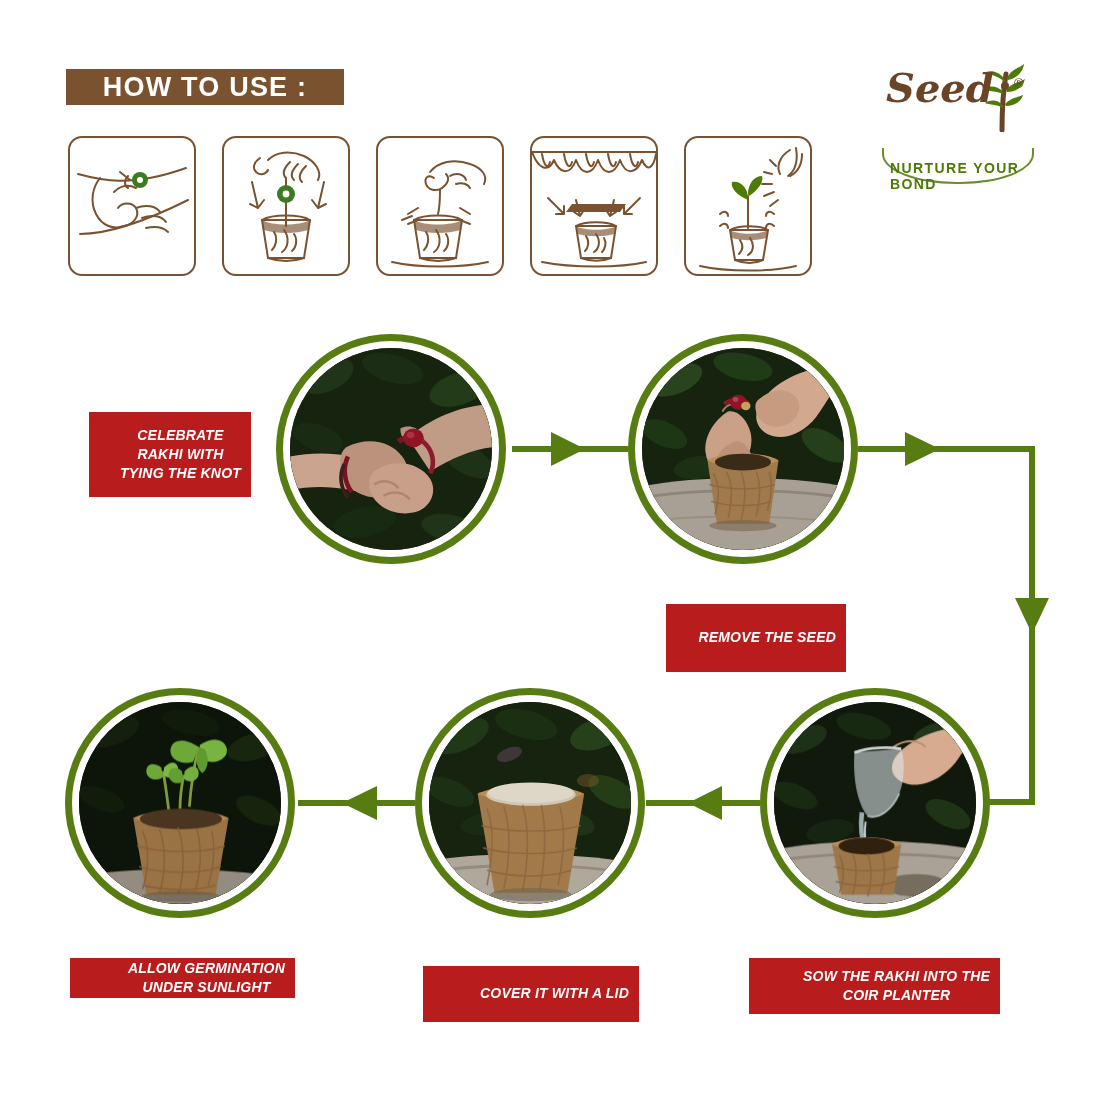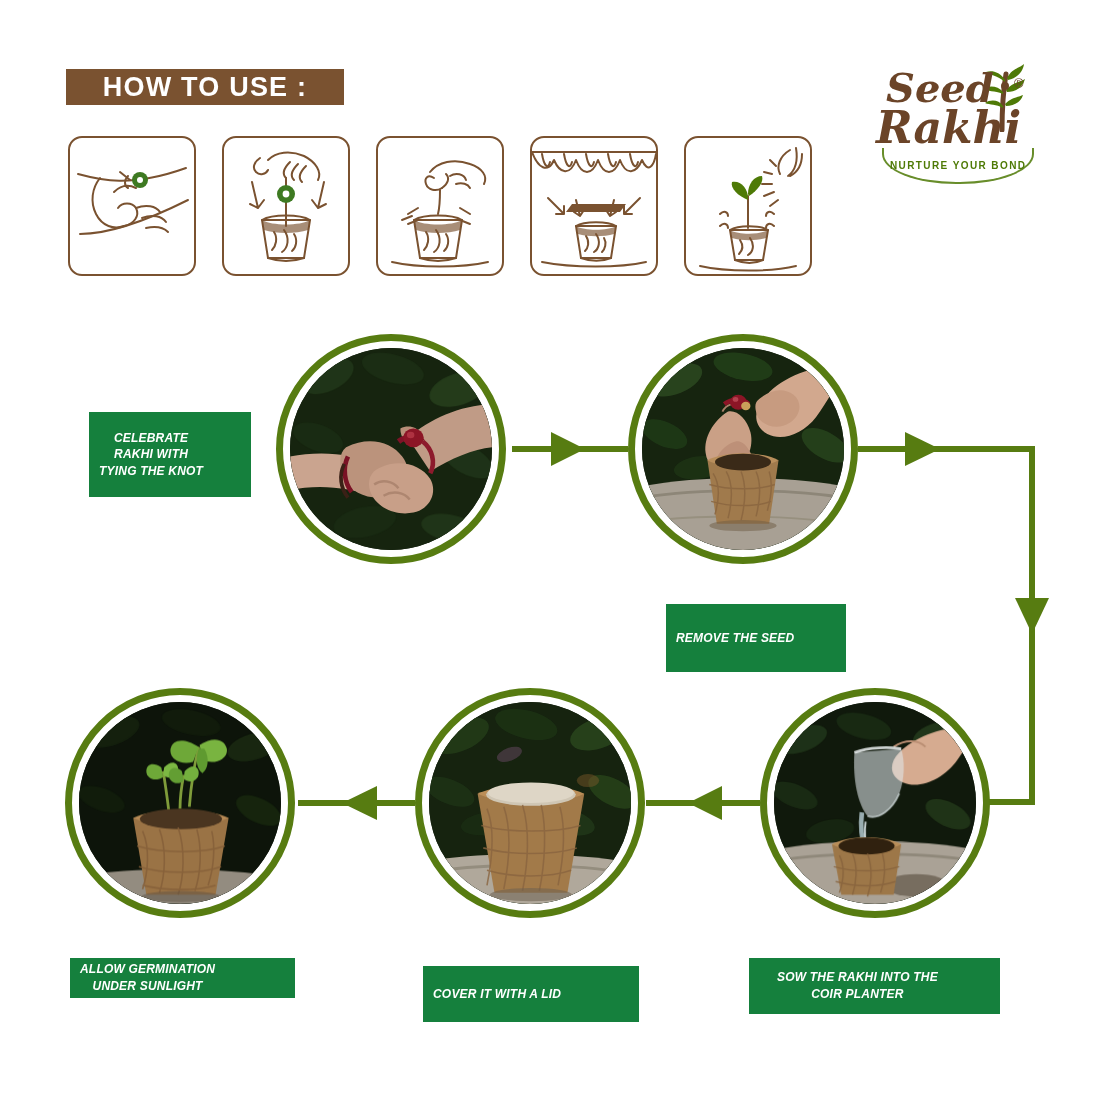--- a/index.html
+++ b/index.html
@@ -55,21 +55,21 @@
   #logo-reg {
     position: absolute;
     left: 138px; top: 24px;
     font-size: 13px;
     color: #6b4428;
   }
   #logo-tagline {
     position: absolute;
     left: 14px;
     top: 108px;
-    font-size: 10px;
+    font-size: 14px;
     letter-spacing: 1.4px;
     color: #4e7a06;
     font-weight: bold;
   }
   #logo-swoosh {
     position: absolute;
     left: 6px;
     top: 96px;
     width: 148px;
     height: 34px;
@@ -127,30 +127,30 @@
   }
   #circle-1 { left: 276px; top: 334px; }
   #circle-2 { left: 628px; top: 334px; }
   #circle-3 { left: 760px; top: 688px; }
   #circle-4 { left: 415px; top: 688px; }
   #circle-5 { left: 65px; top: 688px; }
 
   
   .green-label {
     position: absolute;
-    background: #15803d;
+    background: #b91c1c;
     color: #ffffff;
     font-weight: bold;
     font-style: italic;
-    font-size: 12px;
+    font-size: 14px;
     line-height: 1.38;
     letter-spacing: .2px;
     display: flex;
     align-items: center;
-    justify-content: flex-start;
+    justify-content: flex-end;
     text-align: center;
     box-sizing: border-box;
     padding: 6px 10px;
   }
   #label-1 { left: 89px;  top: 412px; width: 162px; height: 85px; }
   #label-2 { left: 666px; top: 604px; width: 180px; height: 68px; }
   #label-3 { left: 749px; top: 958px; width: 251px; height: 56px; padding-left: 28px; }
   #label-4 { left: 423px; top: 958px; width: 216px; height: 56px; margin-top: 8px; }
   #label-5 { left: 70px;  top: 958px; width: 225px; height: 40px; }
 </style>
@@ -166,21 +166,20 @@
     <path d="M30 70 C30 50 31 32 34 14" stroke="#6b4428" stroke-width="5" fill="none" stroke-linecap="round"></path>
     <path d="M33 22 C24 14 18 16 14 12 C20 10 28 12 33 20 Z" fill="#4e7a06"></path>
     <path d="M35 18 C40 8 48 8 52 4 C51 12 45 18 36 20 Z" fill="#4e7a06"></path>
     <path d="M31 34 C22 30 16 32 11 29 C17 25 26 26 31 32 Z" fill="#4e7a06"></path>
     <path d="M34 30 C41 22 49 22 53 19 C51 27 44 32 35 32 Z" fill="#4e7a06"></path>
     <path d="M31 48 C24 44 18 45 13 43 C19 39 27 40 31 46 Z" fill="#4e7a06"></path>
     <path d="M33 44 C40 37 47 37 51 35 C49 42 42 46 34 46 Z" fill="#4e7a06"></path>
     <circle cx="33" cy="26" r="4" fill="#6b4428"></circle>
   </svg>
   <div class="logo-word" id="logo-seed">Seed</div>
-  <div class="logo-word" id="logo-rakhi">Rakhi</div>
   <div id="logo-reg">®</div>
   <div id="logo-swoosh"></div>
   <div id="logo-tagline">NURTURE  YOUR  BOND</div>
 </div>
 
 <div class="icon-box" id="icon-box-0">
   <svg width="124" height="136" viewBox="0 0 124 136">
     <g fill="none" stroke="#7a5230" stroke-width="2" stroke-linecap="round" stroke-linejoin="round">
       <path d="M8 36 C30 42 60 50 116 30"></path>
       <path d="M10 96 C34 96 70 86 118 62"></path>

